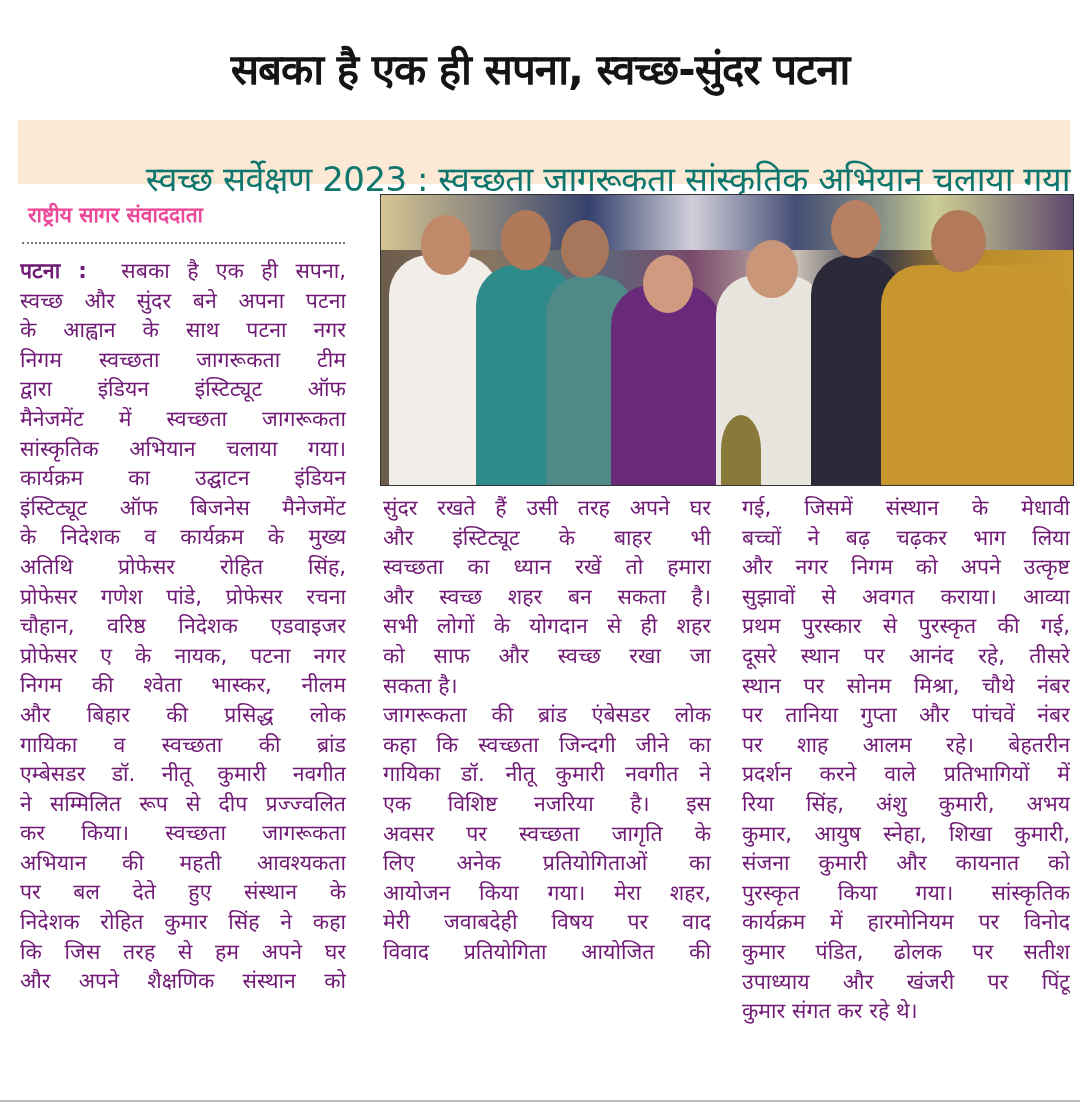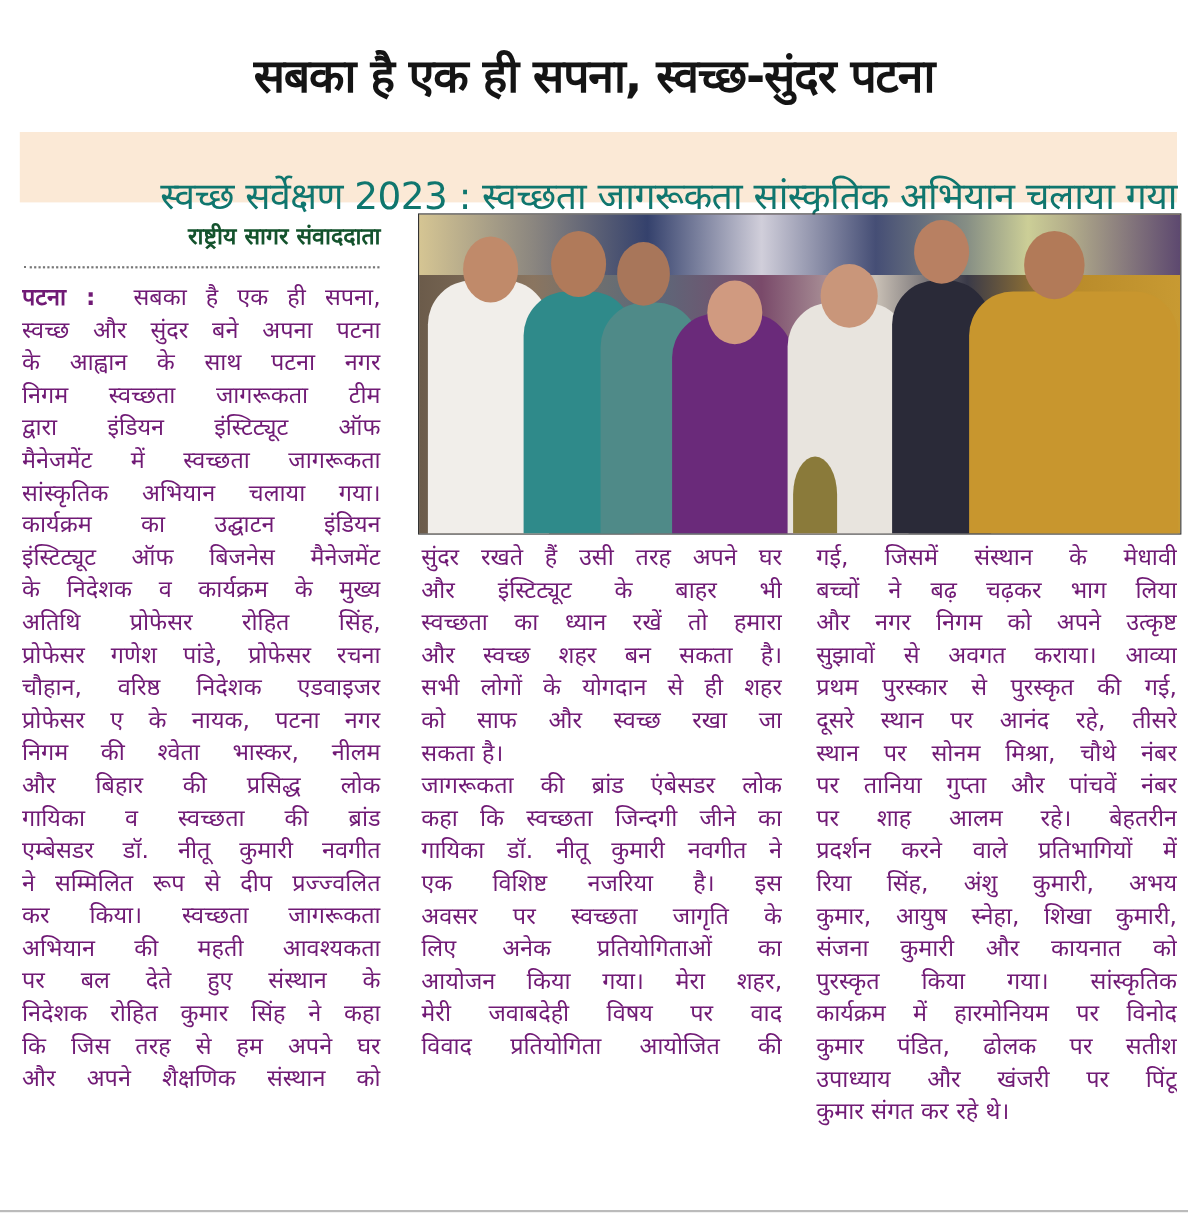--- a/index.html
+++ b/index.html
@@ -6,22 +6,22 @@
   body { width:1080px; height:1108px; position:relative; overflow:hidden;
          font-family:"DejaVu Sans", "Liberation Sans", sans-serif; color:#1a1a1a; }
   .headline { position:absolute; left:14px; top:30px; width:1052px; height:80px;
               font-size:42px; font-weight:bold; line-height:80px; letter-spacing:-1px;
               white-space:nowrap; text-align:center; color:#141414; }
   .subband { position:absolute; left:18px; top:120px; width:1052px; height:64px;
              background:#fbe9d6; }
   .subhead { position:absolute; left:0; top:0; width:100%; height:64px; line-height:64px;
              font-size:34px; text-align:right; white-space:nowrap; color:#0f766e;
              letter-spacing:-0.5px;margin-top:27px; }
-  .byline { position:absolute; left:28px; top:200px; width:318px; text-align:right;
-            font-size:21px; font-weight:bold; color:#14532d; line-height:30px; }
+  .byline { position:absolute; left:28px; top:200px; width:318px; text-align:left;
+            font-size:21px; font-weight:bold; color:#ec4899; line-height:30px; }
   .dotted { position:absolute; left:22px; top:242px; width:323px; height:0;
             border-top:2px dotted #777; }
   .col { position:absolute; font-size:21.3px; line-height:29.6px; text-align:justify;
          text-align-last:justify; color:#701a75; }
   .col .line { display:block; height:29.6px; white-space:nowrap; overflow:hidden; }
   .col .last { text-align-last:left; }
   .c1 { left:20px; top:256px; width:326px; }
   .c2 { left:383px; top:493px; width:328px; }
   .c3 { left:742px; top:493px; width:328px; }
   .dateline { font-weight:bold; }

